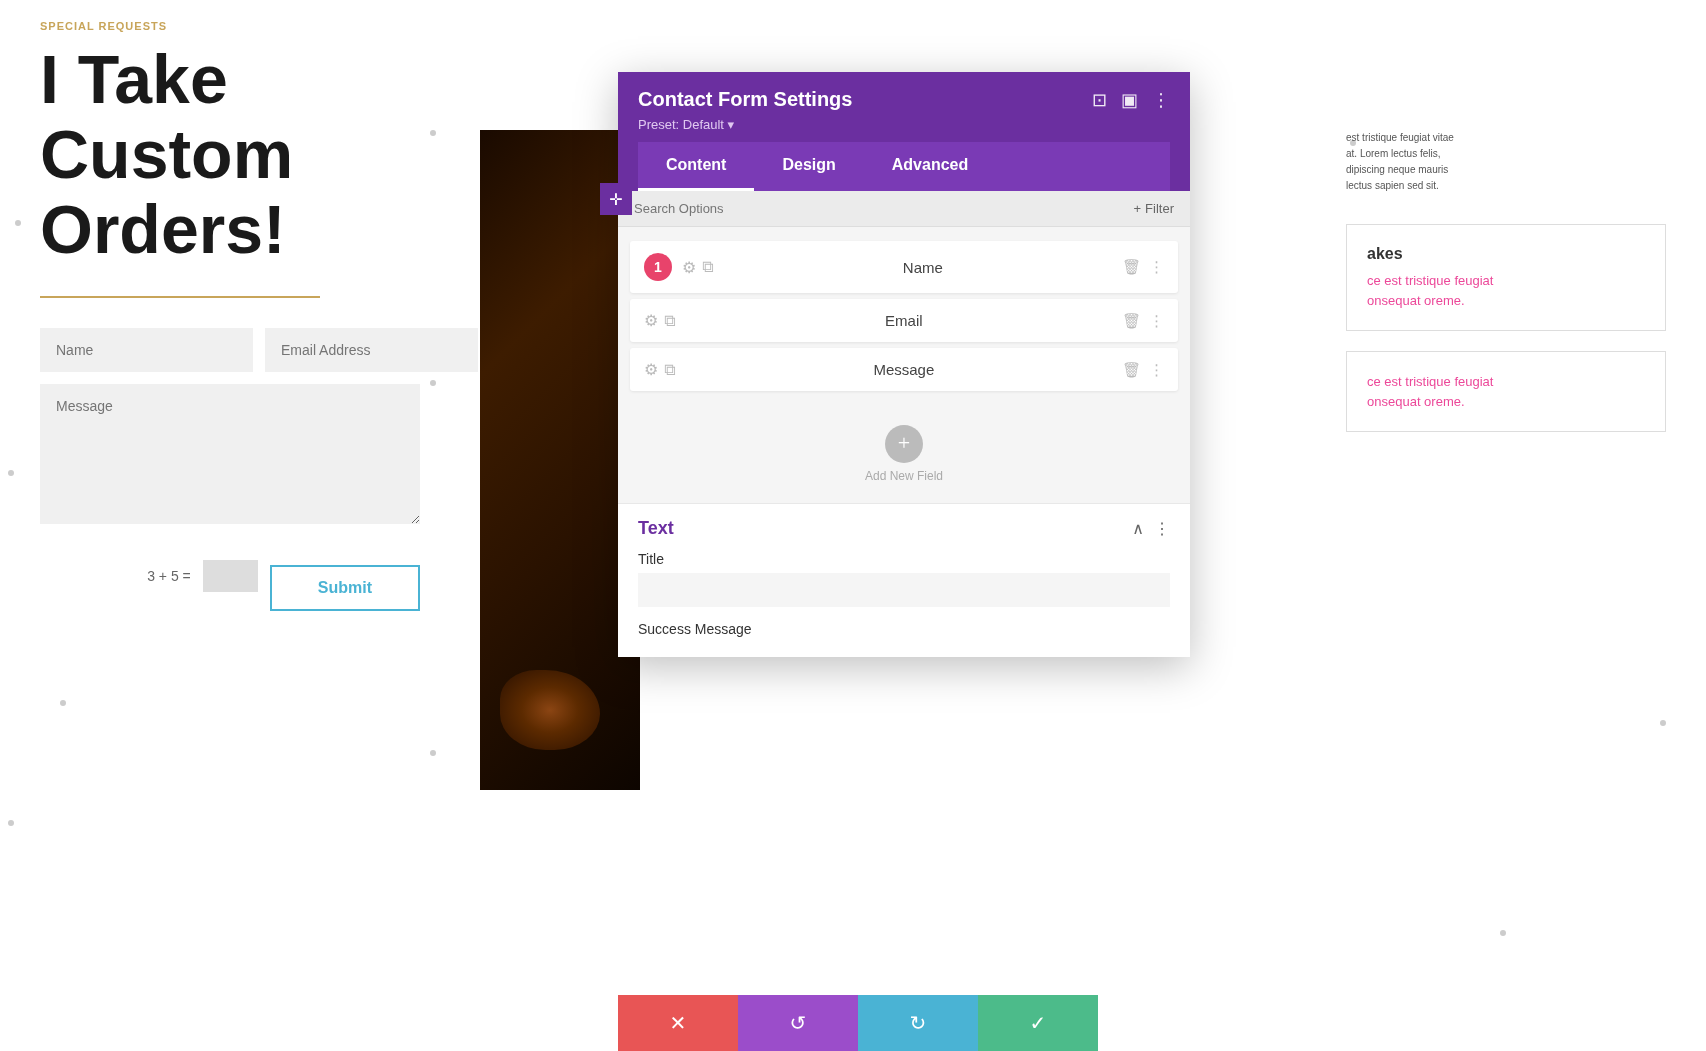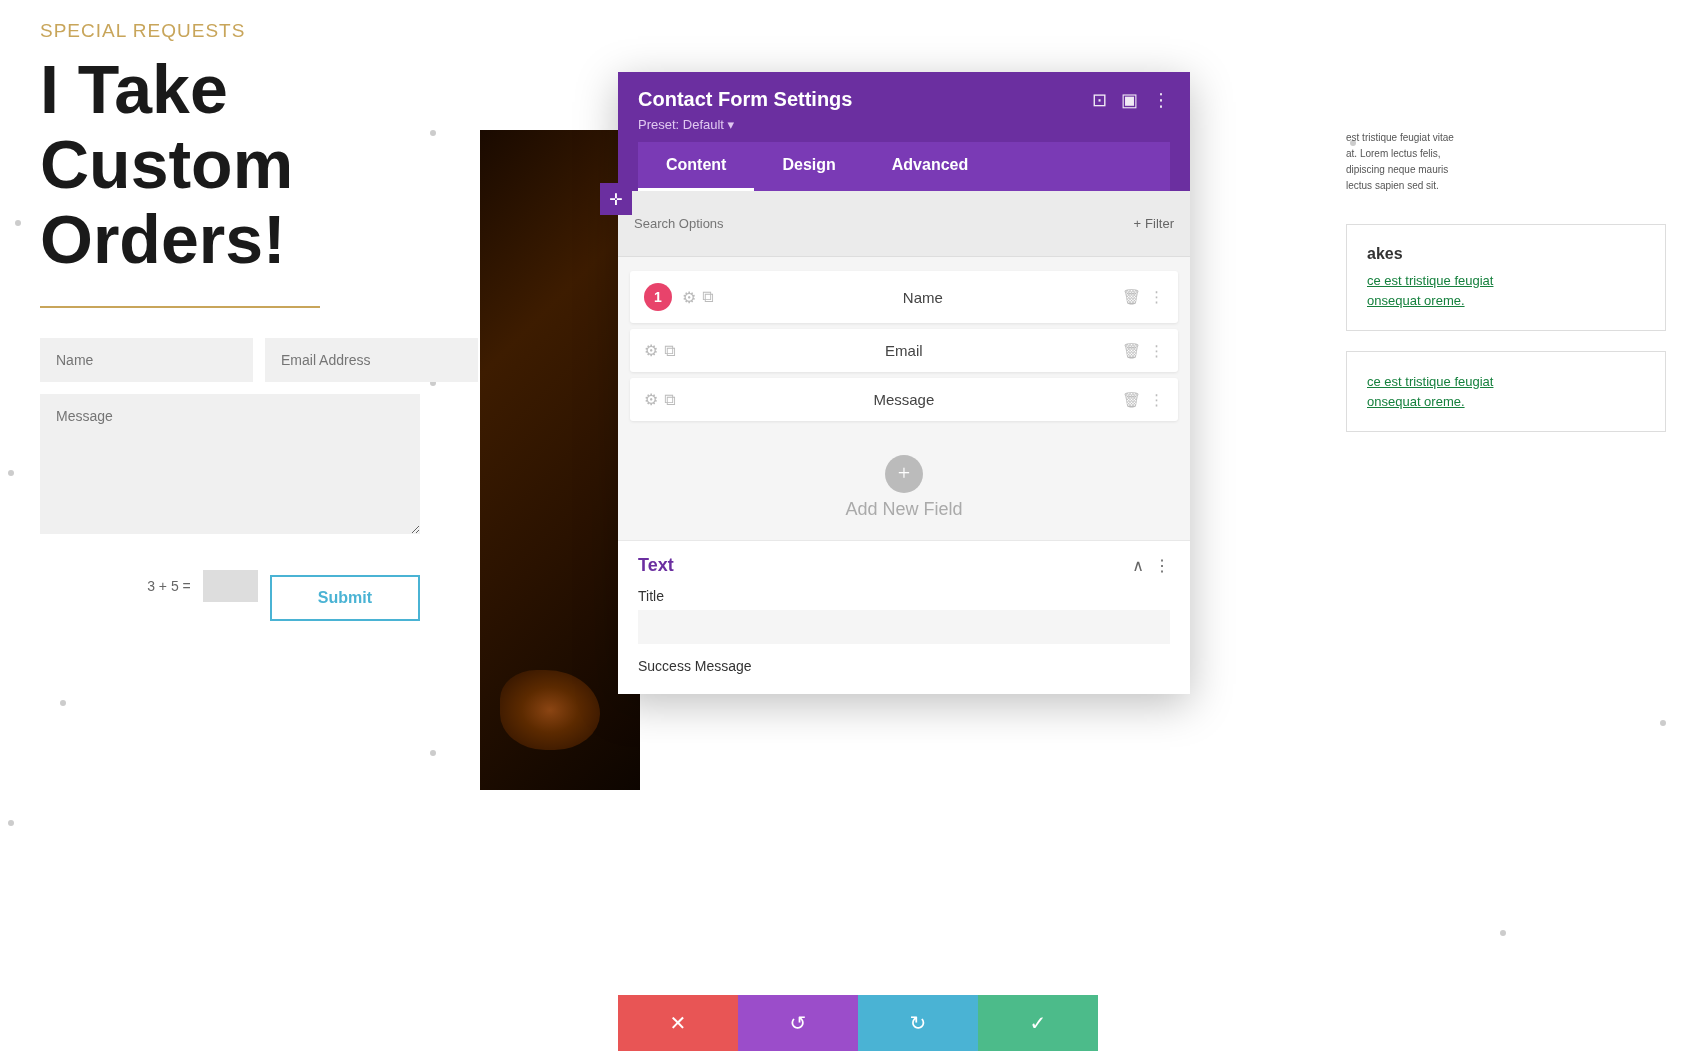--- a/index.html
+++ b/index.html
@@ -24,22 +24,22 @@
     .left-content {
       position: absolute;
       top: 0; left: 0;
       width: 620px;
       padding: 20px 40px;
     }
 
     .special-requests-label {
       color: #c8a55a;
       font-family: Arial, sans-serif;
-      font-size: 19px;
-      font-weight: normal;
+      font-size: 11px;
+      font-weight: bold;
       letter-spacing: 1px;
       text-transform: uppercase;
       margin-bottom: 10px;
     }
 
     .main-title {
       font-size: 68px;
       font-weight: 900;
       color: #1a1a1a;
       line-height: 1.1;
@@ -145,24 +145,23 @@
     .right-card-title {
       font-size: 16px;
       font-weight: bold;
       color: #333;
       margin-bottom: 8px;
       font-family: Arial, sans-serif;
     }
 
     .right-card-text {
       font-size: 13px;
-      color: #15803d;
+      color: #ec4899;
       font-family: Arial, sans-serif;
       line-height: 1.5;
-      text-decoration: underline;
     }
 
     
     .dark-image {
       position: absolute;
       top: 130px;
       left: 480px;
       width: 160px;
       height: 660px;
       background: linear-gradient(135deg, #1a0a00 0%, #3d1c00 30%, #2a1200 60%, #0d0500 100%);
@@ -262,21 +261,21 @@
     
     .panel-body {
       background: #f5f5f5;
       padding: 0;
     }
 
     .search-bar {
       display: flex;
       align-items: center;
       background: #ebebeb;
-      padding: 25px 16px;
+      padding: 10px 16px;
       gap: 8px;
       border-bottom: 1px solid #ddd;
     }
 
     .search-input {
       flex: 1;
       border: none;
       background: transparent;
       font-size: 13px;
       color: #aaa;
@@ -382,21 +381,21 @@
 
     .add-field-btn span {
       color: #fff;
       font-size: 22px;
       line-height: 1;
       margin-top: -2px;
     }
 
     .add-field-label {
       color: #aaa;
-      font-size: 18px;
+      font-size: 12px;
       font-family: Arial, sans-serif;
     }
 
     
     .text-section {
       background: #fff;
       border-top: 1px solid #e8e8e8;
       padding: 14px 20px;
     }
 

